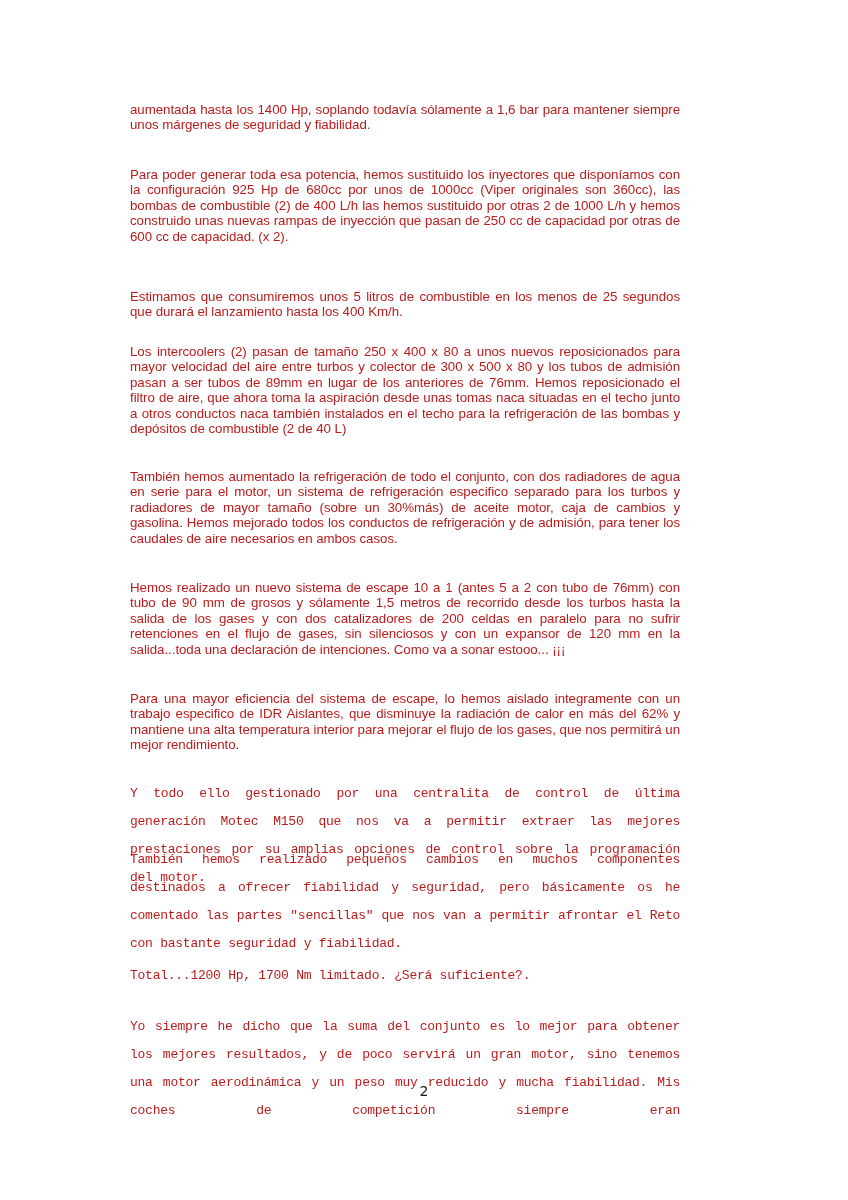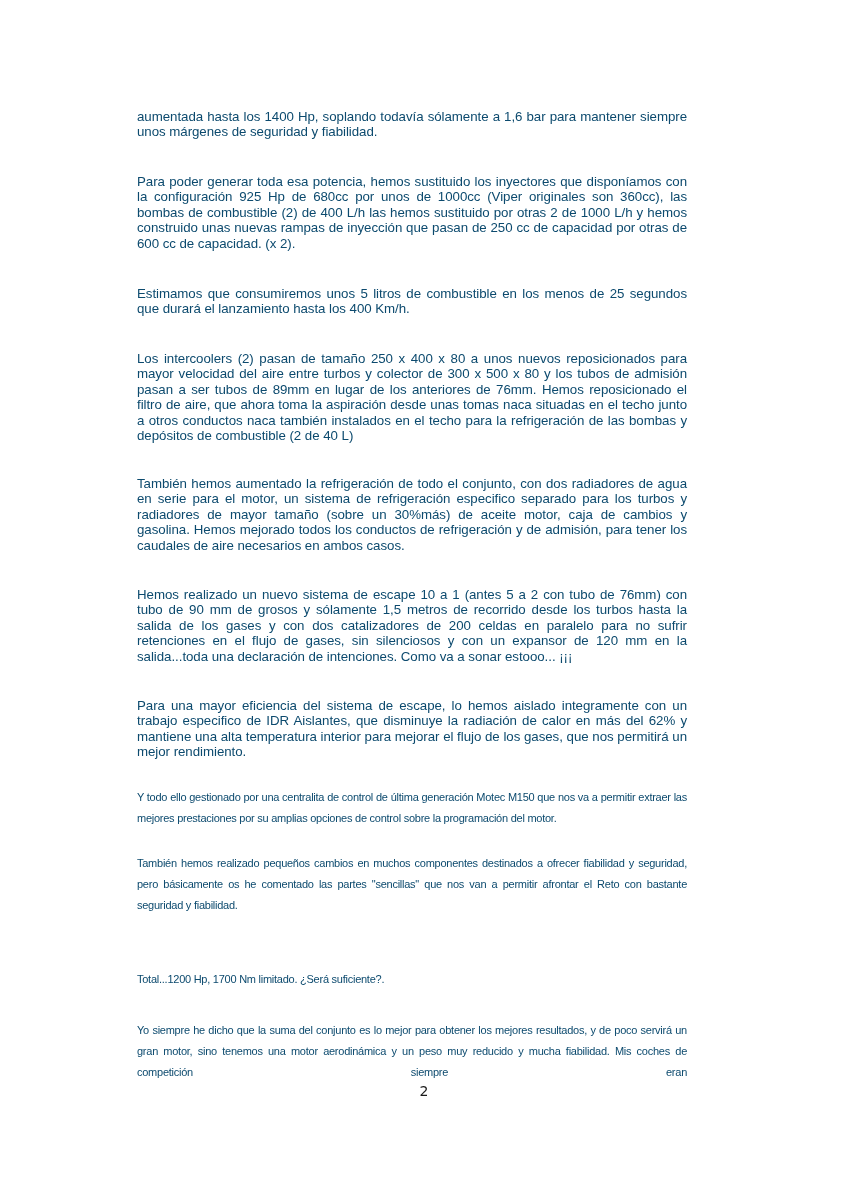--- a/index.html
+++ b/index.html
@@ -1,30 +1,30 @@
 <!DOCTYPE html>
 <html><head>
 <meta charset="utf-8">
 <style>
   html, body { margin: 0; padding: 0; background: #ffffff; }
   body { width: 848px; height: 1200px; position: relative; overflow: hidden; }
   .page { position: absolute; left: 0; top: 0; width: 848px; height: 1200px; background: #fff; }
-  .p { position: absolute; left: 129px; width: 550px; color: #0c4a6e; text-align: justify; margin: 8px; }
+  .p { position: absolute; left: 129px; width: 550px; color: #b91c1c; text-align: justify; margin: 1px; }
   .arial { font-family: "Liberation Sans", sans-serif; font-size: 13.3px; line-height: 15.4px; letter-spacing: -0.05px; }
-  .cal { font-family: Liberation Sans, sans-serif; font-size: 11px; line-height: 21px; letter-spacing: -0.25px; }
+  .cal { font-family: Liberation Mono, monospace; font-size: 13px; line-height: 28px; letter-spacing: -0.25px; }
   .pagenum { position: absolute; left: 0; width: 848px; top: 1083px; text-align: center;
              font-family: "DejaVu Sans", sans-serif; font-size: 14px; color: #1a1a1a; }
 </style>
 </head>
 <body>
 
 <div class="page">
   <p class="p arial" style="top:101px;">aumentada hasta los 1400 Hp, soplando todavía sólamente a 1,6 bar para mantener siempre unos márgenes de seguridad y fiabilidad.</p>
   <p class="p arial" style="top:166px;">Para poder generar toda esa potencia, hemos sustituido los inyectores que disponíamos con la configuración 925 Hp de 680cc por unos de 1000cc (Viper originales son 360cc), las bombas de combustible (2) de 400 L/h las hemos sustituido por otras 2 de 1000 L/h y hemos construido unas nuevas rampas de inyección que pasan de 250 cc de capacidad por otras de 600 cc de capacidad. (x 2).</p>
-  <p class="p arial" style="top:278px;">Estimamos que consumiremos unos 5 litros de combustible en los menos de 25 segundos que durará el lanzamiento hasta los 400 Km/h.</p>
+  <p class="p arial" style="top:288px;">Estimamos que consumiremos unos 5 litros de combustible en los menos de 25 segundos que durará el lanzamiento hasta los 400 Km/h.</p>
   <p class="p arial" style="top:343px;">Los intercoolers (2)  pasan de tamaño 250 x 400 x 80 a unos nuevos reposicionados para mayor velocidad del aire entre turbos y colector de 300 x 500 x 80 y los tubos de admisión pasan a ser tubos de 89mm en lugar de los anteriores de 76mm. Hemos reposicionado el filtro de aire, que ahora toma la aspiración desde unas tomas naca situadas en el techo junto a otros conductos naca también instalados en el techo para la refrigeración de las bombas y depósitos de combustible (2 de 40 L)</p>
   <p class="p arial" style="top:468px;">También hemos aumentado la refrigeración de todo el conjunto, con dos radiadores de agua en serie para el motor, un sistema de refrigeración especifico separado para los turbos y radiadores de mayor tamaño (sobre un 30%más) de aceite motor, caja de cambios y gasolina. Hemos mejorado todos los conductos de refrigeración y de admisión, para tener los caudales de aire necesarios en ambos casos.</p>
   <p class="p arial" style="top:579px;">Hemos realizado un nuevo sistema de escape 10 a 1 (antes 5 a 2 con tubo de 76mm) con tubo de 90 mm de grosos y sólamente 1,5 metros de recorrido desde los turbos hasta la salida de los gases y con dos catalizadores de 200 celdas en paralelo para no sufrir retenciones en el flujo de gases, sin silenciosos y con un expansor de 120 mm en la salida...toda una declaración de intenciones. Como va a sonar estooo... ¡¡¡</p>
   <p class="p arial" style="top:690px;">Para una mayor eficiencia del sistema de escape, lo hemos aislado integramente con un trabajo especifico de IDR Aislantes, que disminuye la radiación de calor en más del 62% y mantiene una alta temperatura interior para mejorar el flujo de los gases, que nos permitirá un mejor rendimiento.</p>
   <p class="p cal" style="top:779px;">Y todo ello gestionado por una centralita de control de última generación Motec M150 que nos va a permitir extraer las mejores prestaciones por su amplias opciones de control sobre la programación del motor.</p>
   <p class="p cal" style="top:845px;">También hemos realizado pequeños cambios en muchos componentes destinados a ofrecer fiabilidad y seguridad, pero básicamente os he comentado las partes "sencillas" que nos van a permitir afrontar el Reto con bastante seguridad y fiabilidad.</p>
   <p class="p cal" style="top:961px;">Total...1200 Hp, 1700 Nm limitado. ¿Será suficiente?.</p>
   <p class="p cal" style="top:1012px; text-align-last: justify;">Yo siempre he dicho que la suma del conjunto es lo mejor para obtener los mejores resultados, y de poco servirá un gran motor, sino tenemos una motor aerodinámica y un peso muy reducido y mucha fiabilidad. Mis coches de competición siempre eran</p>
   <div class="pagenum">2</div>
 </div>

